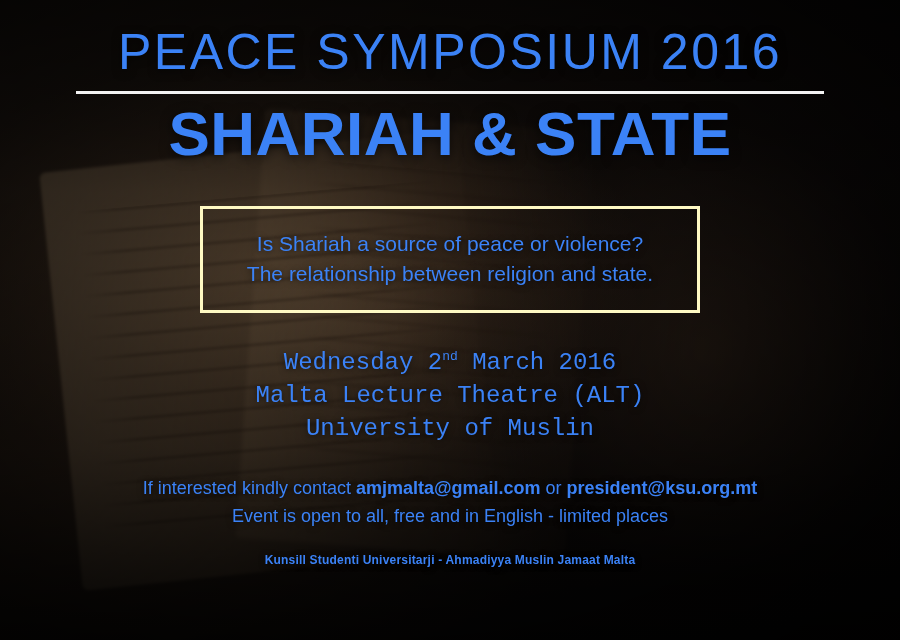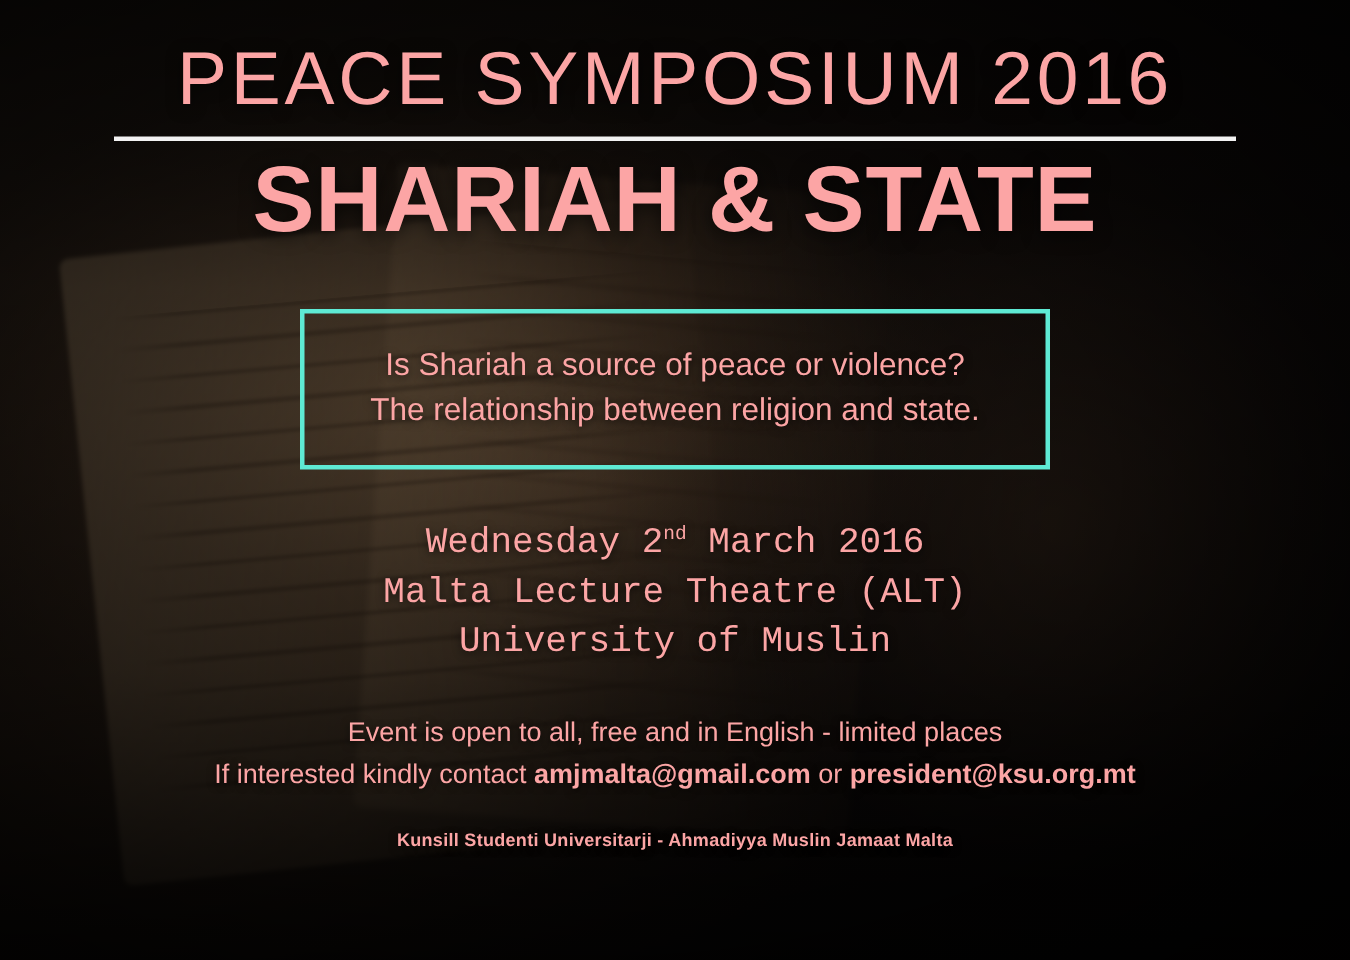--- a/index.html
+++ b/index.html
@@ -101,21 +101,21 @@
       linear-gradient(to bottom, rgba(0,0,0,0.55) 0%, rgba(0,0,0,0.30) 30%, rgba(0,0,0,0.45) 70%, rgba(0,0,0,0.80) 100%);
   }
 
   
   .content {
     position: absolute;
     inset: 0;
     display: flex;
     flex-direction: column;
     align-items: center;
-    color: #fca5a5;
+    color: #3b82f6;
     text-align: center;
   }
 
   .title-main {
     margin-top: 26px;
     font-size: 50px;
     letter-spacing: 2.5px;
     font-weight: 300;
     line-height: 1.05;
     text-shadow: 0 2px 10px rgba(0,0,0,0.6);
@@ -132,21 +132,21 @@
   .title-sub {
     font-size: 62px;
     font-weight: 700;
     letter-spacing: 0.5px;
     line-height: 1.1;
     text-shadow: 0 2px 12px rgba(0,0,0,0.65);
   }
 
   .tagline-box {
     margin-top: 38px;
-    border: 3px solid #5eead4;
+    border: 3px solid #fef9c3;
     padding: 20px 26px 22px 26px;
     width: 500px;
     box-sizing: border-box;
   }
   .tagline-line {
     font-size: 21px;
     font-weight: 400;
     line-height: 1.42;
     text-shadow: 0 1px 6px rgba(0,0,0,0.6);
   }
@@ -212,20 +212,20 @@
       <div class="tagline-line">The relationship between religion and state.</div>
     </div>
 
     <div class="details">
       <div class="details-line"><span>Wednesday 2</span><sup>nd</sup><span> March 2016</span></div>
       <div class="details-line">Malta Lecture Theatre (ALT)</div>
       <div class="details-line">University of Muslin</div>
     </div>
 
     <div class="notes">
+      <div class="notes-line"><span>If interested kindly contact </span><span class="email">amjmalta@gmail.com</span><span> or </span><span class="email">president@ksu.org.mt</span></div>
       <div class="notes-line">Event is open to all, free and in English - limited places</div>
-      <div class="notes-line"><span>If interested kindly contact </span><span class="email">amjmalta@gmail.com</span><span> or </span><span class="email">president@ksu.org.mt</span></div>
     </div>
 
     <div class="footer">Kunsill Studenti Universitarji - Ahmadiyya Muslin Jamaat Malta</div>
 
   </div>
 </div>
 
 </body></html>

